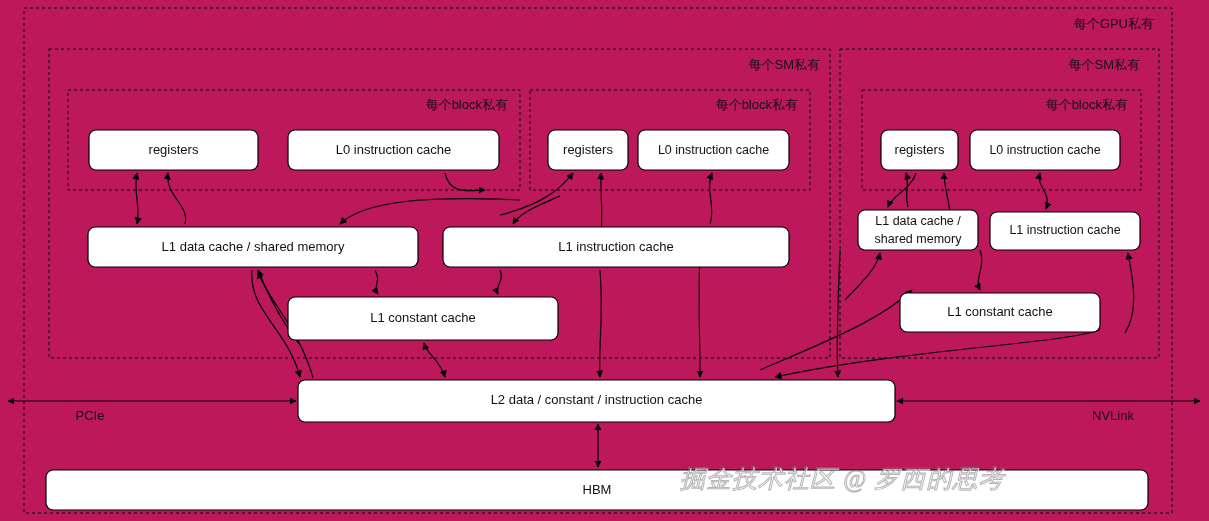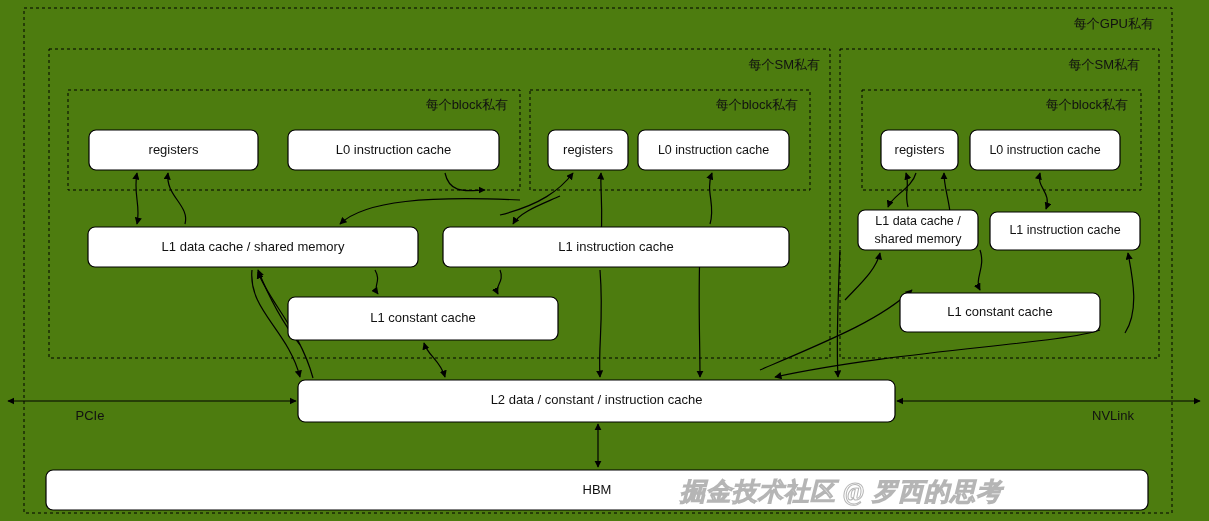--- a/index.html
+++ b/index.html
@@ -7,21 +7,21 @@
     padding: 0;
     background: #ffffff;
   }
   body {
     font-family: "Liberation Sans", sans-serif;
   }
   #canvas {
     position: relative;
     width: 1209px;
     height: 521px;
-    background: #4d7c0f;
+    background: #be185d;
     overflow: hidden;
   }
   svg.layer {
     position: absolute;
     left: 0;
     top: 0;
     width: 1209px;
     height: 521px;
   }
   .dashed-group {
@@ -62,28 +62,27 @@
     font-size: 13px;
     fill: #111111;
     text-anchor: middle;
     dominant-baseline: middle;
   }
   .watermark {
     position: absolute;
     font-family: "Liberation Serif", serif;
     font-size: 25px;
     font-style: italic;
-    font-weight: bold;
+    font-weight: normal;
     color: rgba(255,255,255,0.0);
     -webkit-text-stroke: 1px rgba(120,120,120,0.55);
     text-shadow: 1px 1px 0 rgba(255,255,255,0.8);
     white-space: nowrap;
     letter-spacing: 1px;
     pointer-events: none;
-    margin-top: 13px;
   }
 </style>
 </head>
 <body>
 
 <div id="canvas">
 
   <svg class="layer" viewBox="0 0 1209 521">
     <defs>
       <marker id="arrow" viewBox="0 0 10 10" refX="9" refY="5" markerWidth="6" markerHeight="6" orient="auto-start-reverse">

